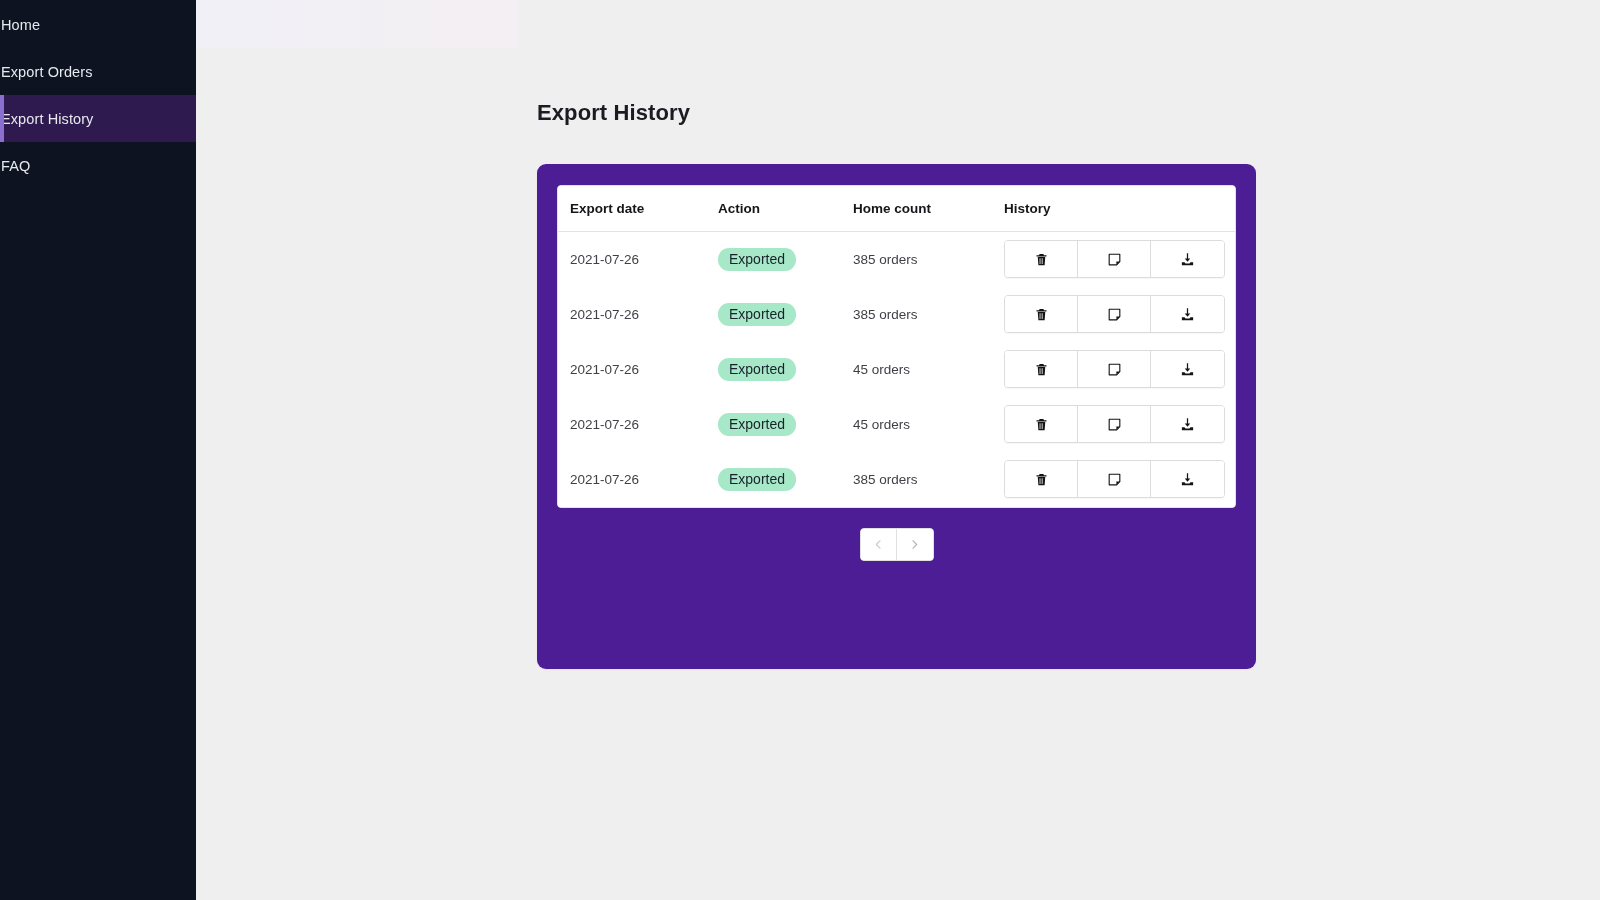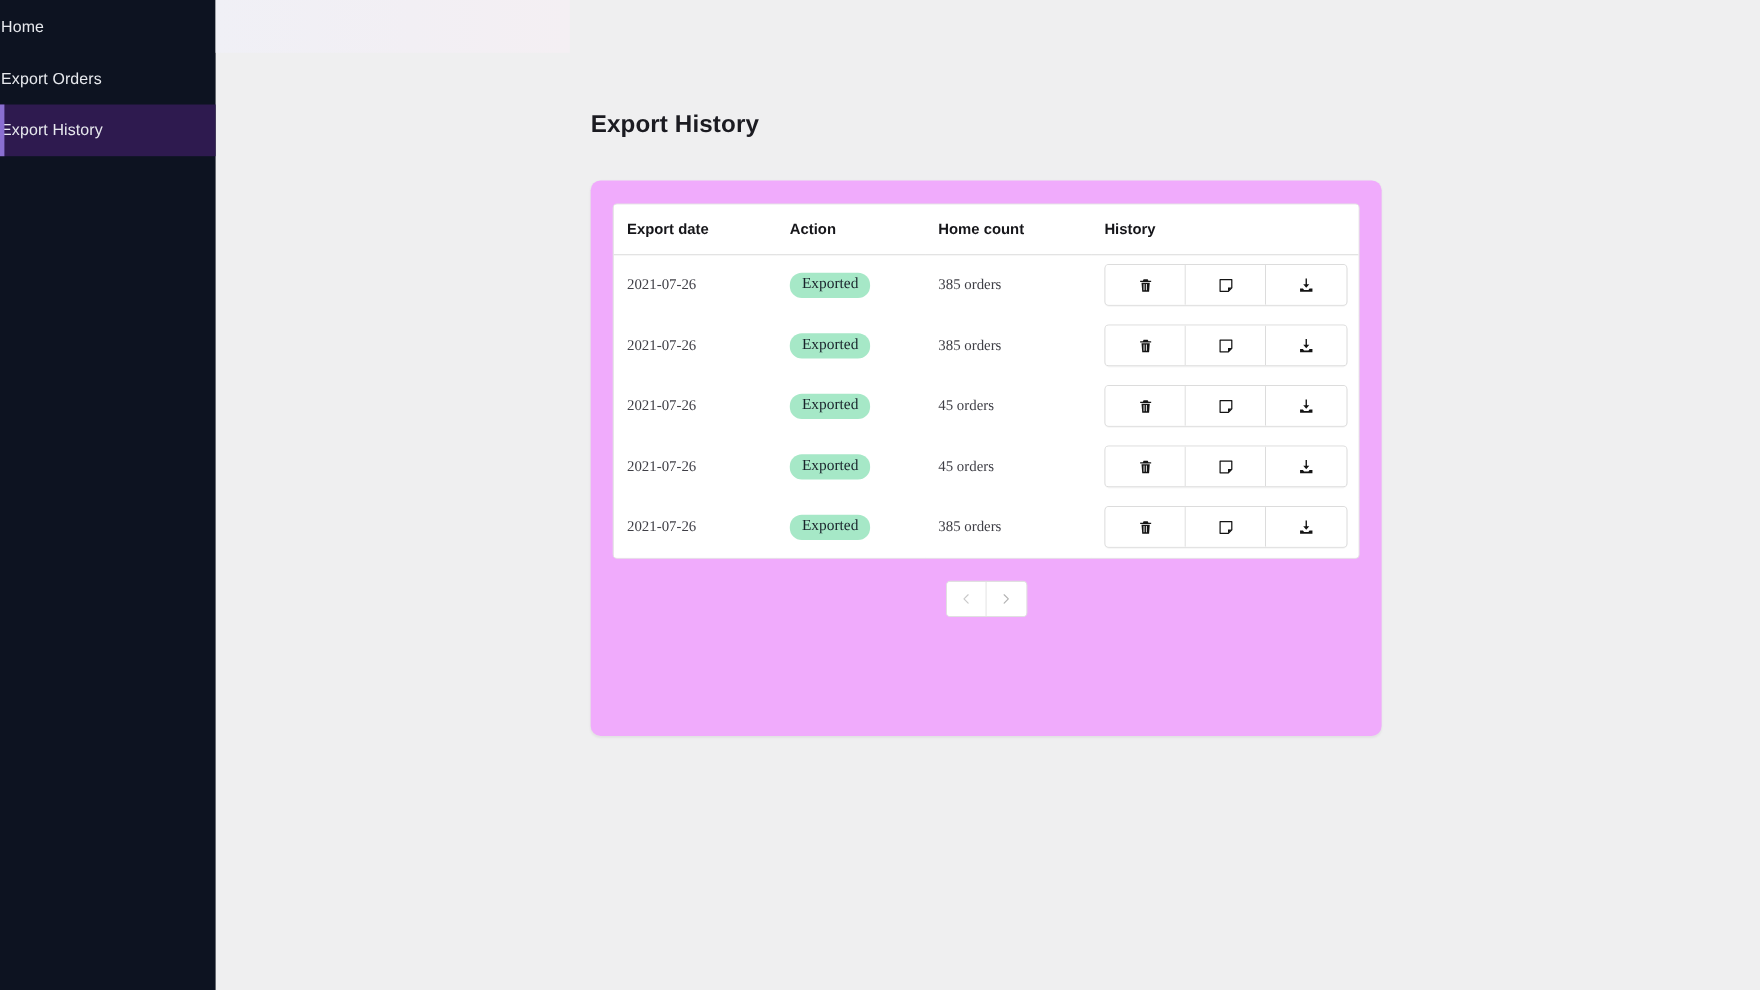--- a/index.html
+++ b/index.html
@@ -78,21 +78,21 @@
     color: #1b1b21;
     letter-spacing: 0.1px;
   }
 
   .card {
     position: absolute;
     left: 341px;
     top: 164px;
     width: 719px;
     height: 505px;
-    background: #f0abfc;
+    background: #4c1d95;
     border-radius: 9px;
     box-shadow: 0 1px 2px rgba(0,0,0,0.05);
   }
 
   .table-wrap {
     position: absolute;
     left: 20px;
     top: 21px;
     width: 679px;
     border: 1px solid #e3e3e3;
@@ -116,21 +116,20 @@
     border-bottom: 1px solid #e3e3e3;
     background: #fff;
   }
   table.export-table td {
     font-size: 13.5px;
     color: #3f3f46;
     padding: 0 0 0 12px;
     height: 55px;
     vertical-align: middle;
     background: #fff;
-    font-family: Liberation Serif, serif;
   }
 
   .col-date   { width: 148px; }
   .col-status { width: 135px; }
   .col-count  { width: 151px; }
   .col-action { width: auto; }
 
   .badge {
     display: inline-block;
     background: #a6e8c7;
@@ -200,20 +199,23 @@
   <nav class="sidebar">
     <div class="nav-spacer"></div>
     <div class="nav-item">
       <span>Home</span>
     </div>
     <div class="nav-item">
       <span>Export Orders</span>
     </div>
     <div class="nav-item active">
       <span>Export History</span>
+    </div>
+    <div class="nav-item">
+      <span>FAQ</span>
     </div>
   </nav>
 
   <div class="top-band"></div>
 
   <main class="main">
 
     <h1 class="page-title">Export History</h1>
 
     <section class="card">

